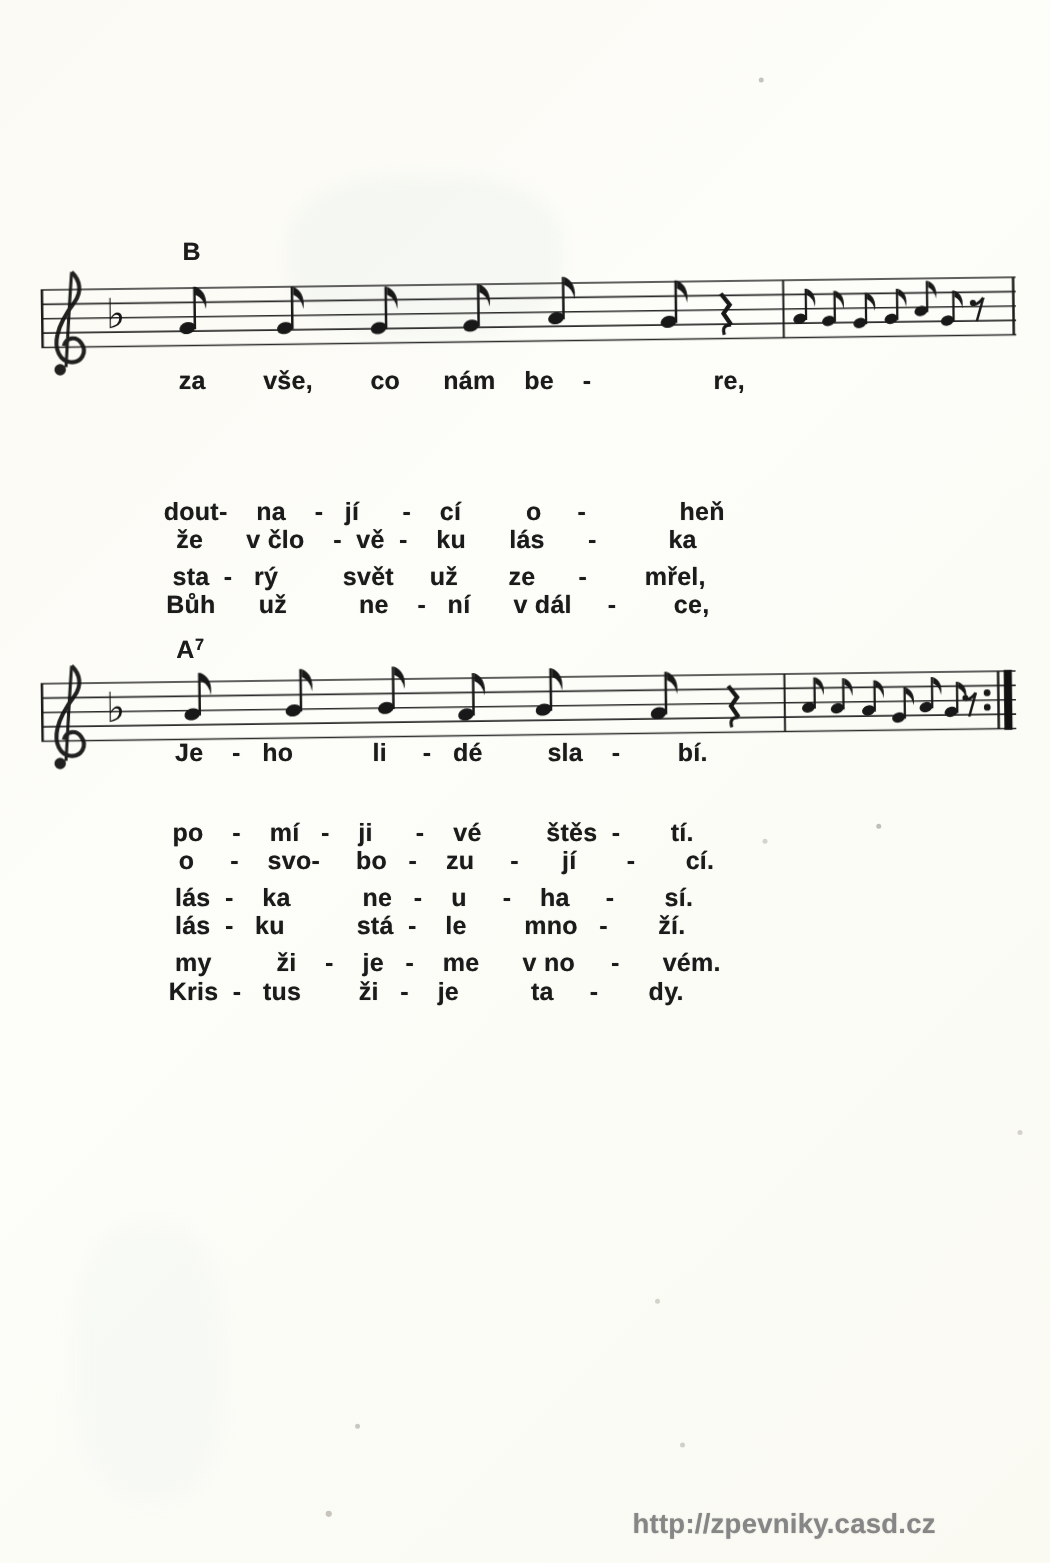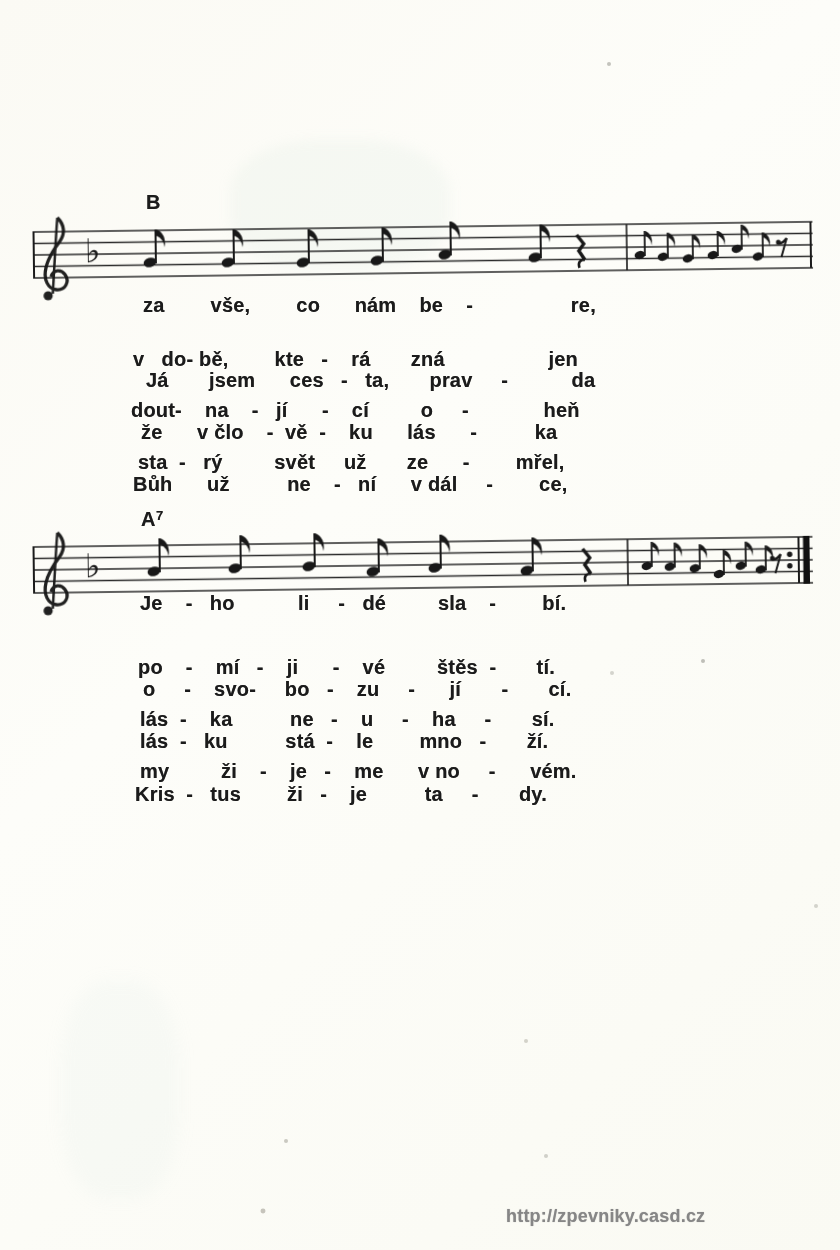--- a/index.html
+++ b/index.html
@@ -30,21 +30,21 @@
   .chord{position:absolute;font-size:20px;font-weight:700;color:#1c1c1c;
     letter-spacing:.5px;text-shadow:0 0 .5px rgba(20,20,20,.55);}
   #chord1{left:146px;top:191px;}
   #chord2{left:141px;top:508px;}
   .chord sup{font-size:13px;vertical-align:6px;}
 
   .lyr{position:absolute;white-space:pre;font-size:20px;font-weight:700;color:#1b1b1b;
     letter-spacing:.2px;text-shadow:0 0 .6px rgba(25,25,25,.6);}
 
   .watermark{position:absolute;left:506px;top:1206px;
-    font-size:18px;font-weight:700;color:#868686;letter-spacing:.2px;
+    font-size:22px;font-weight:700;color:#868686;letter-spacing:.2px;
     text-shadow:0 0 1px rgba(130,130,130,.55);}
 </style>
 </head>
 <body>
 
 <div class="page">
   <div class="patch p1"></div>
   <div class="patch p3"></div>
   <div class="speckles"></div>
 
@@ -106,22 +106,20 @@
           <use href="#note8s" x="680" y="52"></use>
         <use href="#note8s" x="704" y="46"></use>
           <use href="#note8s" x="725" y="54"></use>
       </g>
       <use href="#erest" x="744" y="36"></use>
       <line x1="778" y1="20" x2="778" y2="66" stroke="#1b1b1b" stroke-width="2"></line>
     </svg>
   </div>
 
   <div class="lyr" style="left:143px;top:294px">za        vše,        co      nám    be    -                 re,</div>
-  <div class="lyr" style="left:133px;top:348px">v   do- bě,        kte   -    rá       zná                  jen</div>
-  <div class="lyr" style="left:146px;top:369px">Já       jsem      ces   -   ta,       prav     -           da</div>
   <div class="lyr" style="left:131px;top:399px">dout-    na    -   jí      -    cí         o     -             heň</div>
   <div class="lyr" style="left:141px;top:421px">že      v člo    -  vě  -    ku      lás      -          ka</div>
   <div class="lyr" style="left:138px;top:451px">sta  -   rý         svět     už       ze      -        mřel,</div>
   <div class="lyr" style="left:133px;top:473px">Bůh      už          ne    -   ní      v dál     -        ce,</div>
 
   <div class="chord" id="chord2"><span>A</span><sup>7</sup></div>
   <div class="system" id="system2">
     <svg width="782" height="96" viewBox="0 0 782 96">
       <g stroke="#2b2b2b" stroke-width="1.3">
         <line x1="0" y1="20" x2="780" y2="20"></line>

